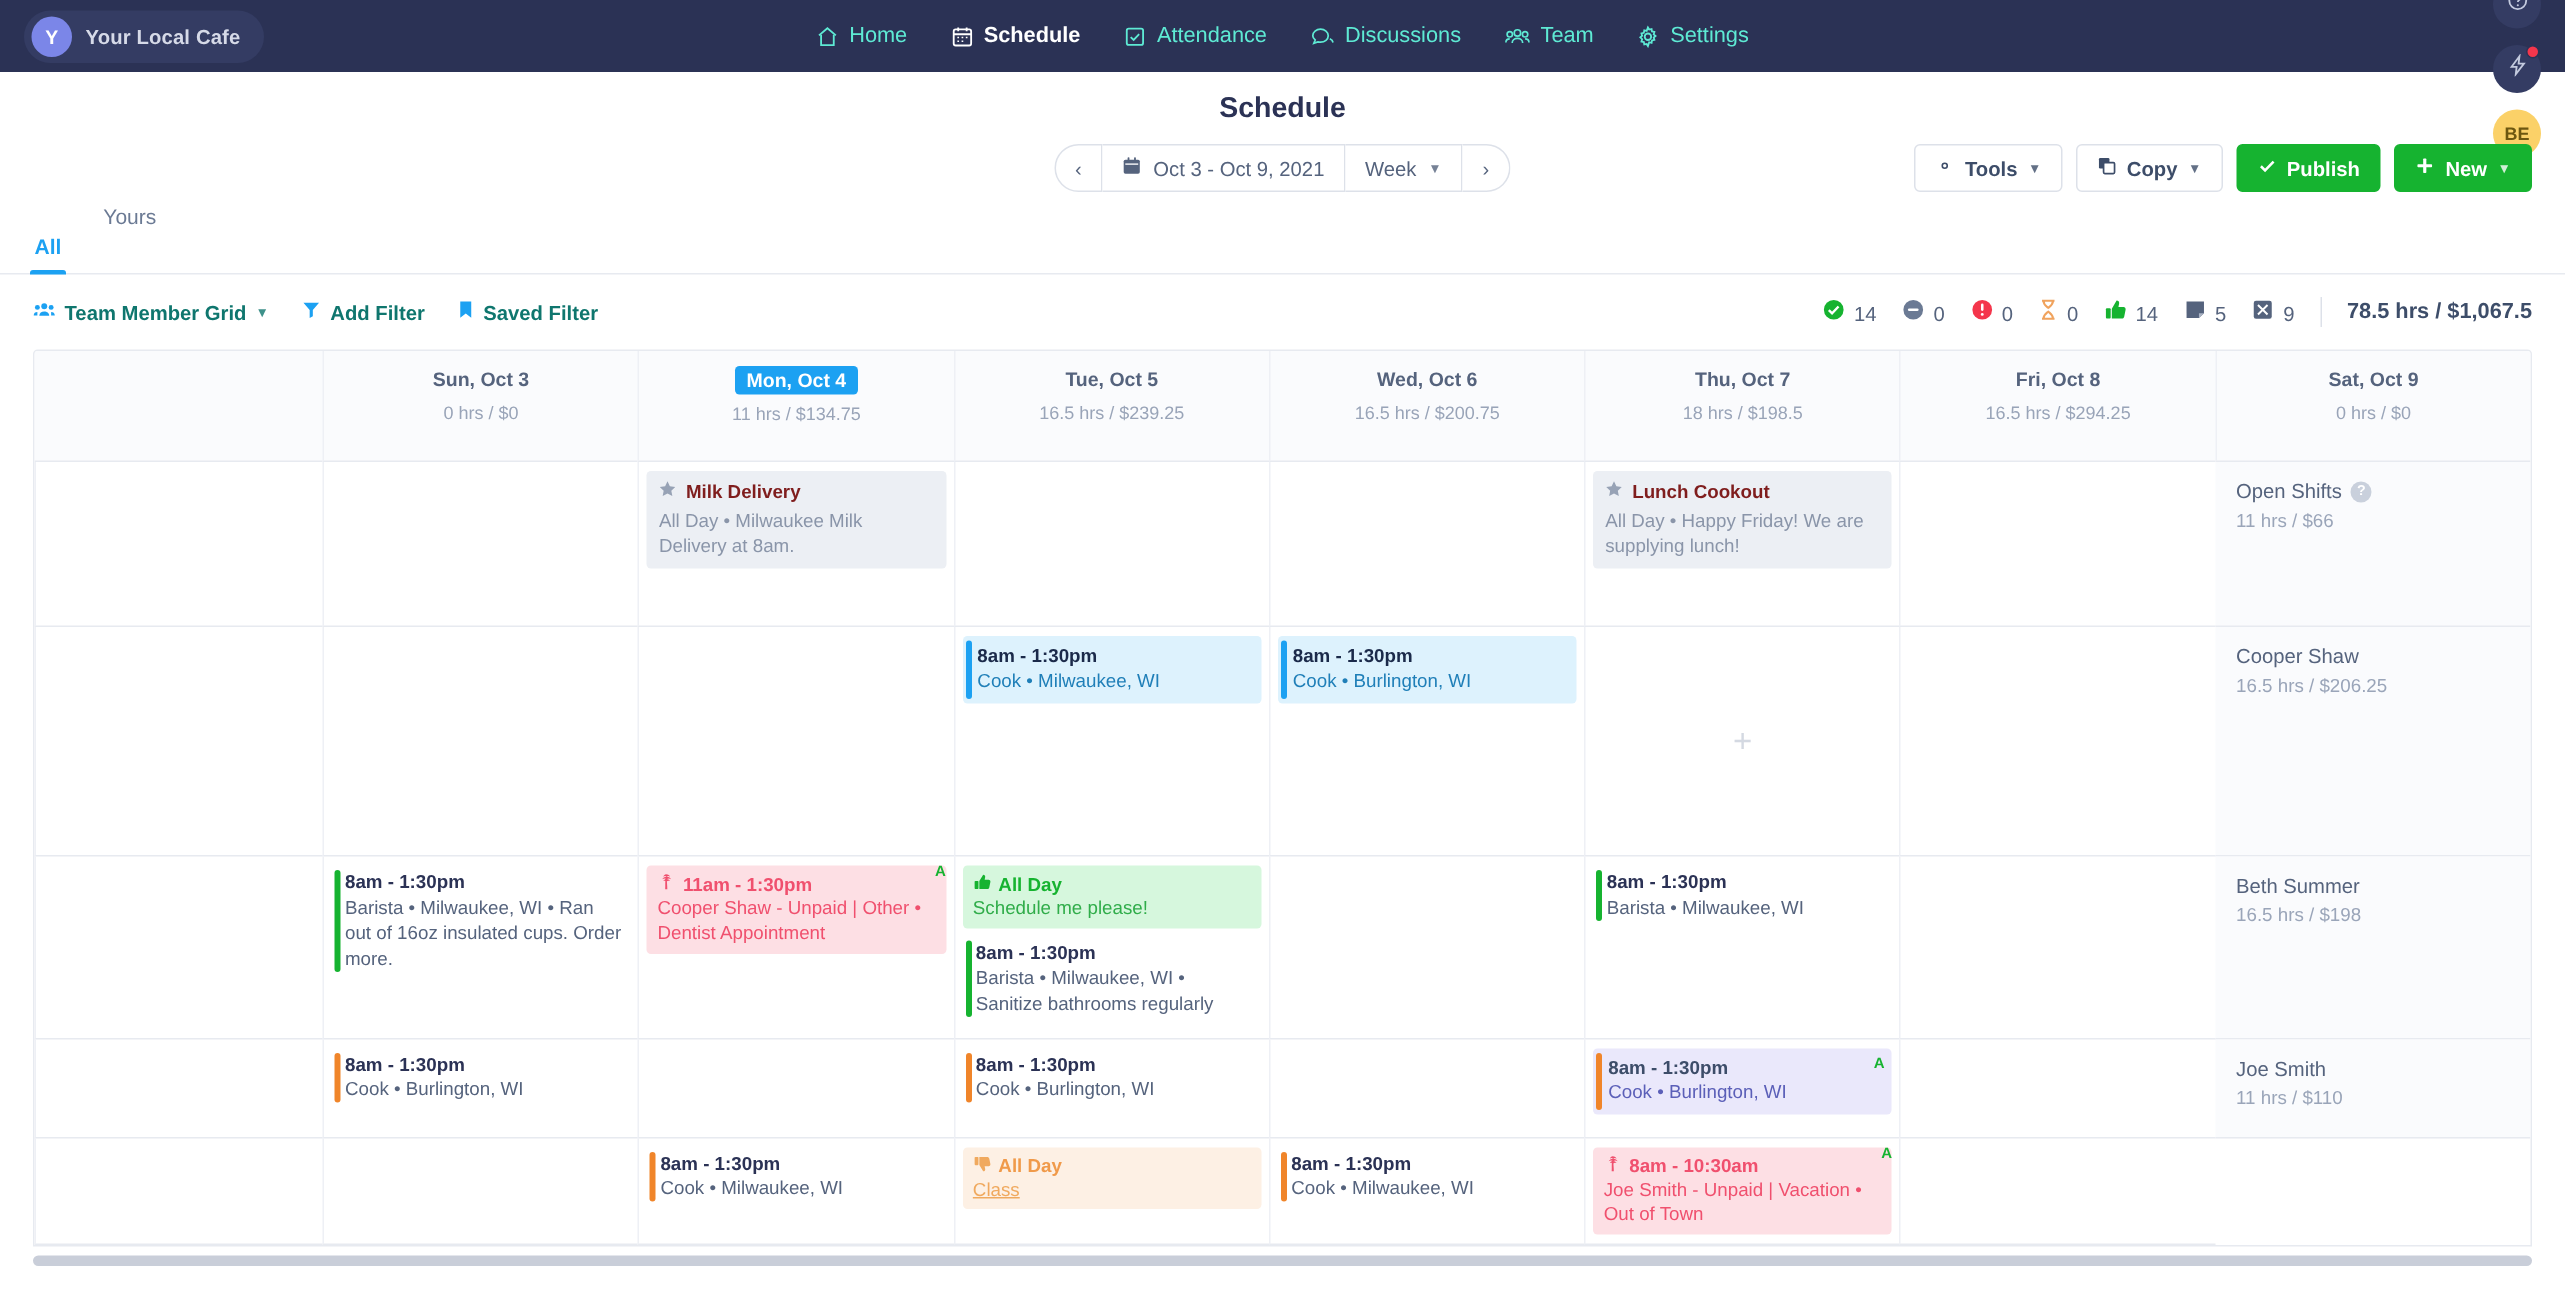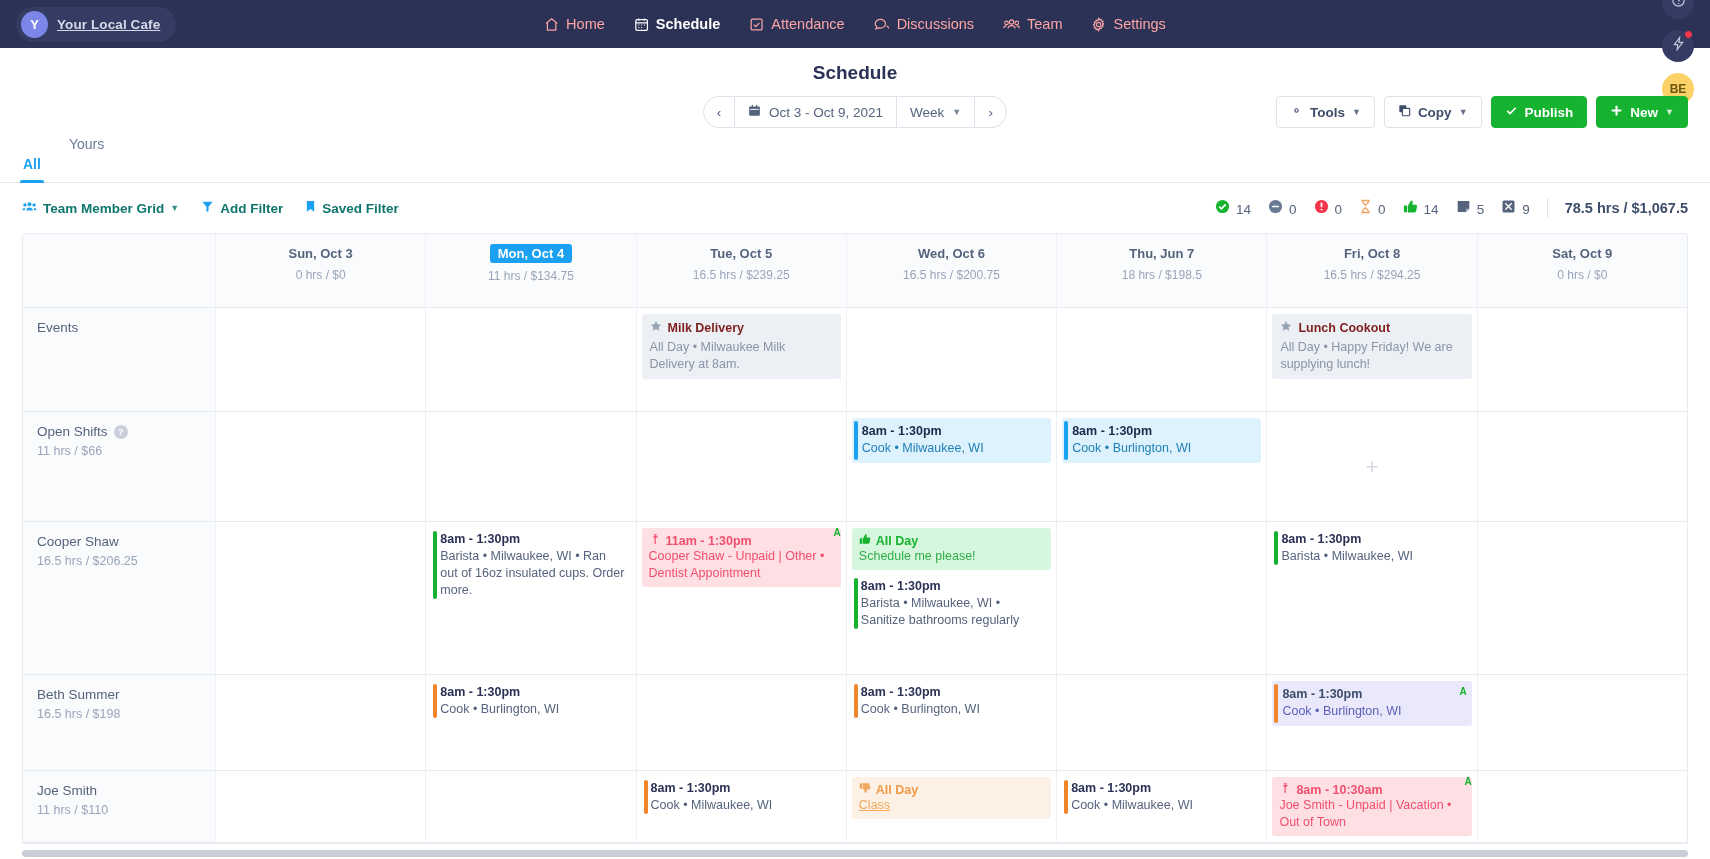--- a/index.html
+++ b/index.html
@@ -18,29 +18,29 @@
   }
   .brand {
     display:flex; align-items:center; gap:9px;
     background:#343c63; border-radius:22px; padding:4px 16px 4px 5px;
   }
   .brand-avatar {
     width:27px; height:27px; border-radius:50%; background:#7b86e8;
     color:#fff; font-size:13px; display:flex; align-items:center;
     justify-content:center; font-weight:600;
   }
-  .brand-name { color:#d6dae8; font-size:13.5px; font-weight:600; letter-spacing:.1px;text-decoration:underline; }
+  .brand-name { color:#d6dae8; font-size:13.5px; font-weight:600; letter-spacing:.1px; }
 
   .nav-center {
     position:absolute; left:50%; transform:translateX(-50%);
     display:flex; align-items:center; gap:5px;
   }
   .nav-item {
     display:flex; align-items:center; gap:7px;
-    color:#fca5a5; font-size:14.5px; padding:7px 12px; border-radius:5px;
+    color:#5eead4; font-size:14.5px; padding:7px 12px; border-radius:5px;
     cursor:pointer; white-space:nowrap;
   }
   .nav-item.active { color:#ffffff; font-weight:700; }
   .nav-item svg { display:block; }
 
   .nav-right {
     margin-left:auto; display:flex; align-items:center; gap:11px;flex-direction:column;
   }
   .icon-btn {
     width:32px; height:32px; border-radius:50%; background:#343c63;
@@ -489,35 +489,32 @@
   </div>
   <div class="hcell">
     <div class="d">Tue, Oct 5</div>
     <div class="h">16.5 hrs / $239.25</div>
   </div>
   <div class="hcell">
     <div class="d">Wed, Oct 6</div>
     <div class="h">16.5 hrs / $200.75</div>
   </div>
   <div class="hcell">
-    <div class="d">Thu, Jun 7</div>
+    <div class="d">Thu, Oct 7</div>
     <div class="h">18 hrs / $198.5</div>
   </div>
   <div class="hcell">
     <div class="d">Fri, Oct 8</div>
     <div class="h">16.5 hrs / $294.25</div>
   </div>
   <div class="hcell">
     <div class="d">Sat, Oct 9</div>
     <div class="h">0 hrs / $0</div>
   </div>
 
-  <div class="rowlabel" style="min-height:104px">
-    <div class="n">Events</div>
-  </div>
   <div class="cell"></div>
   <div class="cell"></div>
   <div class="cell">
     <div class="event">
       <div class="t">
         <span>
           <svg width="12" height="12" viewBox="0 0 16 16" fill="#97a2b5">
                 <path d="M8 1.2l2.1 4.4 4.8.6-3.5 3.3.9 4.8L8 12l-4.3 2.3.9-4.8L1.1 6.2l4.8-.6z"></path>
               </svg>
         </span>

